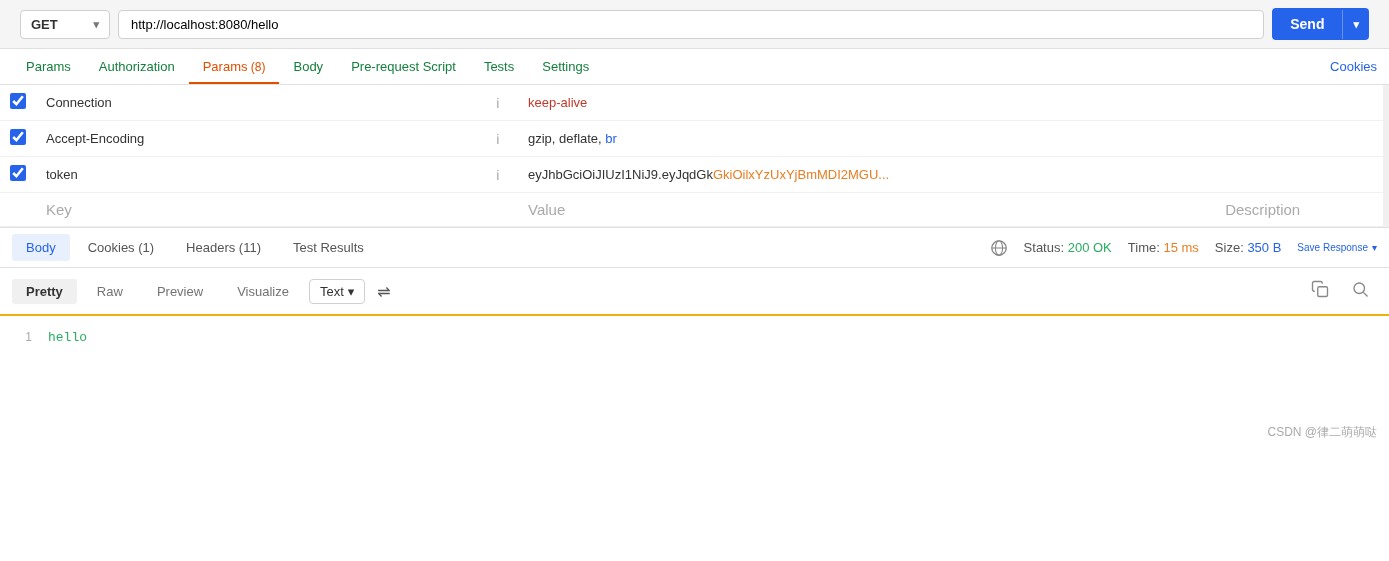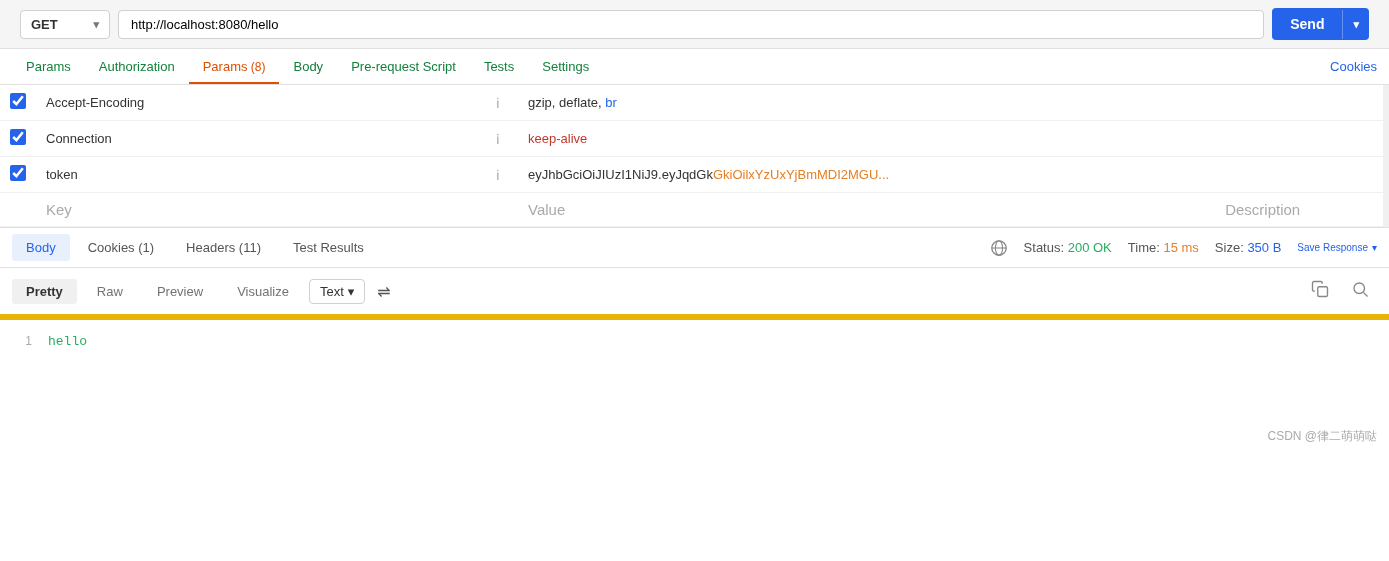--- a/index.html
+++ b/index.html
@@ -207,21 +207,21 @@
       display: flex;
       align-items: center;
       gap: 4px;
     }
 
     
     .body-format-row {
       display: flex;
       align-items: center;
       padding: 8px 12px;
-      border-bottom: 6px solid #eab308;
+      border-bottom: 2px solid #eab308;
       gap: 6px;
       background: #fff;
     }
     .fmt-tab {
       padding: 5px 14px;
       cursor: pointer;
       font-size: 13px;
       color: #737373;
       border-radius: 3px;
     }
@@ -338,35 +338,35 @@
 
 <div class="headers-section">
   <table class="headers-table">
     <tbody>
 
 
       <tr>
         <td class="checkbox-cell">
           <input type="checkbox" checked="" style="">
         </td>
+        <td class="key-cell">Connection</td>
+        <td class="info-cell">ℹ</td>
+        <td class="value-cell">
+          <span class="val-red">keep-alive</span>
+        </td>
+      </tr>
+
+      <tr>
+        <td class="checkbox-cell">
+          <input type="checkbox" checked="" style="">
+        </td>
         <td class="key-cell">Accept-Encoding</td>
         <td class="info-cell">ℹ</td>
         <td class="value-cell">
           <span class="val-black">gzip, deflate</span><span class="val-black">, </span><span class="val-blue">br</span>
-        </td>
-      </tr>
-
-      <tr>
-        <td class="checkbox-cell">
-          <input type="checkbox" checked="" style="">
-        </td>
-        <td class="key-cell">Connection</td>
-        <td class="info-cell">ℹ</td>
-        <td class="value-cell">
-          <span class="val-red">keep-alive</span>
         </td>
       </tr>
 
       <tr>
         <td class="checkbox-cell">
           <input type="checkbox" checked="" style="">
         </td>
         <td class="key-cell">token</td>
         <td class="info-cell">ℹ</td>
         <td class="value-cell">

